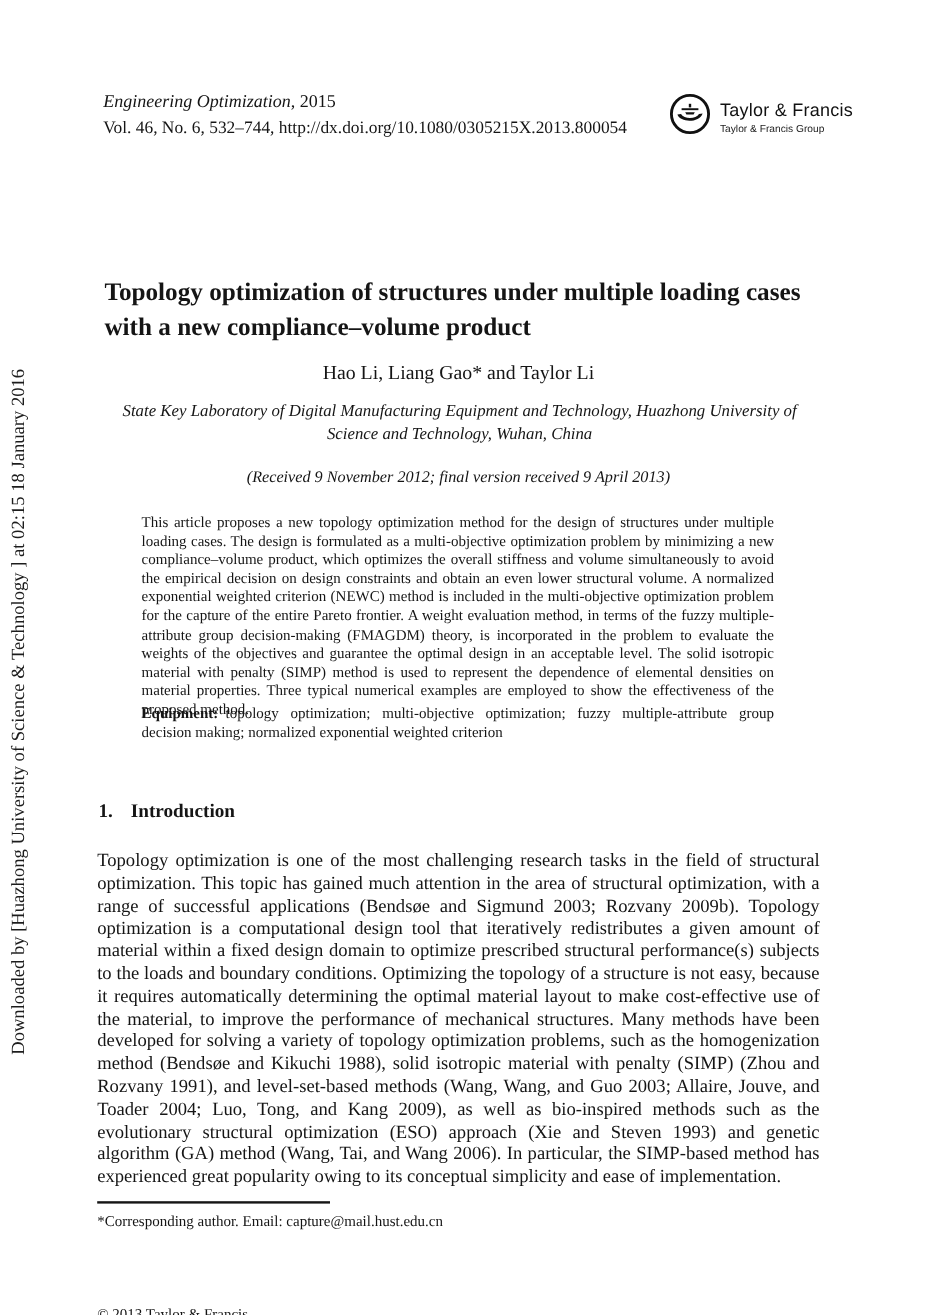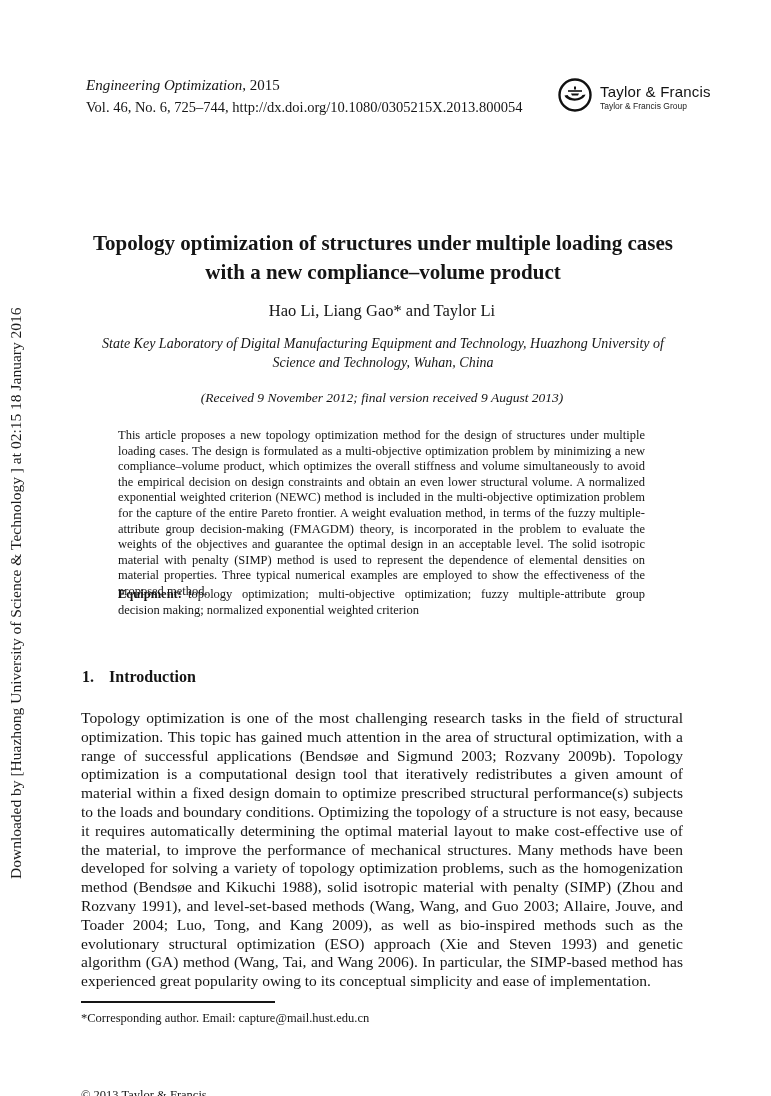--- a/index.html
+++ b/index.html
@@ -40,21 +40,20 @@
     gap: 7px;
   }
   .logo-text { font-family: "Liberation Sans", sans-serif; }
   .logo-name { font-size: 15px; letter-spacing: 0.2px; color: #111; }
   .logo-group { font-size: 8.5px; color: #222; margin-top: 1px; }
   .title {
     position: absolute;
     left: 87px;
     top: 229px;
     width: 592px;
-    text-align: center;
     font-size: 21px;
     font-weight: bold;
     line-height: 29px;
   }
   .authors {
     position: absolute;
     left: 81px;
     top: 301px;
     width: 602px;
     text-align: center;
@@ -141,21 +140,21 @@
 <body>
 
 <div class="page">
 
   <div class="watermark">Downloaded by [Huazhong University of Science &amp; Technology ] at 02:15 18 January 2016</div>
 
   <div class="header-left">
     <div class="journal-line">
       <span class="jname">Engineering Optimization</span><span>, 2015</span>
     </div>
-    <div class="citation-line">Vol. 46, No. 6, 725–744, http://dx.doi.org/10.1080/0305215X.2013.800054</div>
+    <div class="citation-line">Vol. 46, No. 6, 532–744, http://dx.doi.org/10.1080/0305215X.2013.800054</div>
   </div>
 
   <div class="logo">
     <span>
       <svg width="36" height="36" viewBox="0 0 36 36">
         <circle cx="18" cy="18" r="15.5" fill="none" stroke="#111" stroke-width="2.4"></circle>
         <path d="M7.5,18.5 C10,25.5 26,25.5 28.5,17.5 L25.5,18 C23,22.5 13,22.5 10.5,18 Z" fill="#111"></path>
         <path d="M14,16.5 L22,16.5 L21,18.5 L15,18.5 Z" fill="#111"></path>
         <rect x="11" y="13.2" width="14" height="1.6" fill="#111"></rect>
         <rect x="17" y="9.5" width="2" height="3" fill="#111"></rect>
@@ -166,21 +165,21 @@
       <div class="logo-group">Taylor &amp; Francis Group</div>
     </div>
   </div>
 
   <h1 class="title">Topology optimization of structures under multiple loading cases with a new compliance–volume product</h1>
 
   <div class="authors">Hao Li, Liang Gao* and Taylor Li</div>
 
   <div class="affiliation">State Key Laboratory of Digital Manufacturing Equipment and Technology, Huazhong University of Science and Technology, Wuhan, China</div>
 
-  <div class="received">(Received 9 November 2012; final version received 9 August 2013)</div>
+  <div class="received">(Received 9 November 2012; final version received 9 April 2013)</div>
 
   <p class="abstract">This article proposes a new topology optimization method for the design of structures under multiple loading cases. The design is formulated as a multi-objective optimization problem by minimizing a new compliance–volume product, which optimizes the overall stiffness and volume simultaneously to avoid the empirical decision on design constraints and obtain an even lower structural volume. A normalized exponential weighted criterion (NEWC) method is included in the multi-objective optimization problem for the capture of the entire Pareto frontier. A weight evaluation method, in terms of the fuzzy multiple-attribute group decision-making (FMAGDM) theory, is incorporated in the problem to evaluate the weights of the objectives and guarantee the optimal design in an acceptable level. The solid isotropic material with penalty (SIMP) method is used to represent the dependence of elemental densities on material properties. Three typical numerical examples are employed to show the effectiveness of the proposed method.</p>
 
   <p class="keywords">
     <span class="kw-label">Equipment:</span><span>topology optimization; multi-objective optimization; fuzzy multiple-attribute group decision making; normalized exponential weighted criterion</span>
   </p>
 
   <h2 class="section-heading">
     <span>1.</span><span class="sec-title">Introduction</span>
   </h2>

